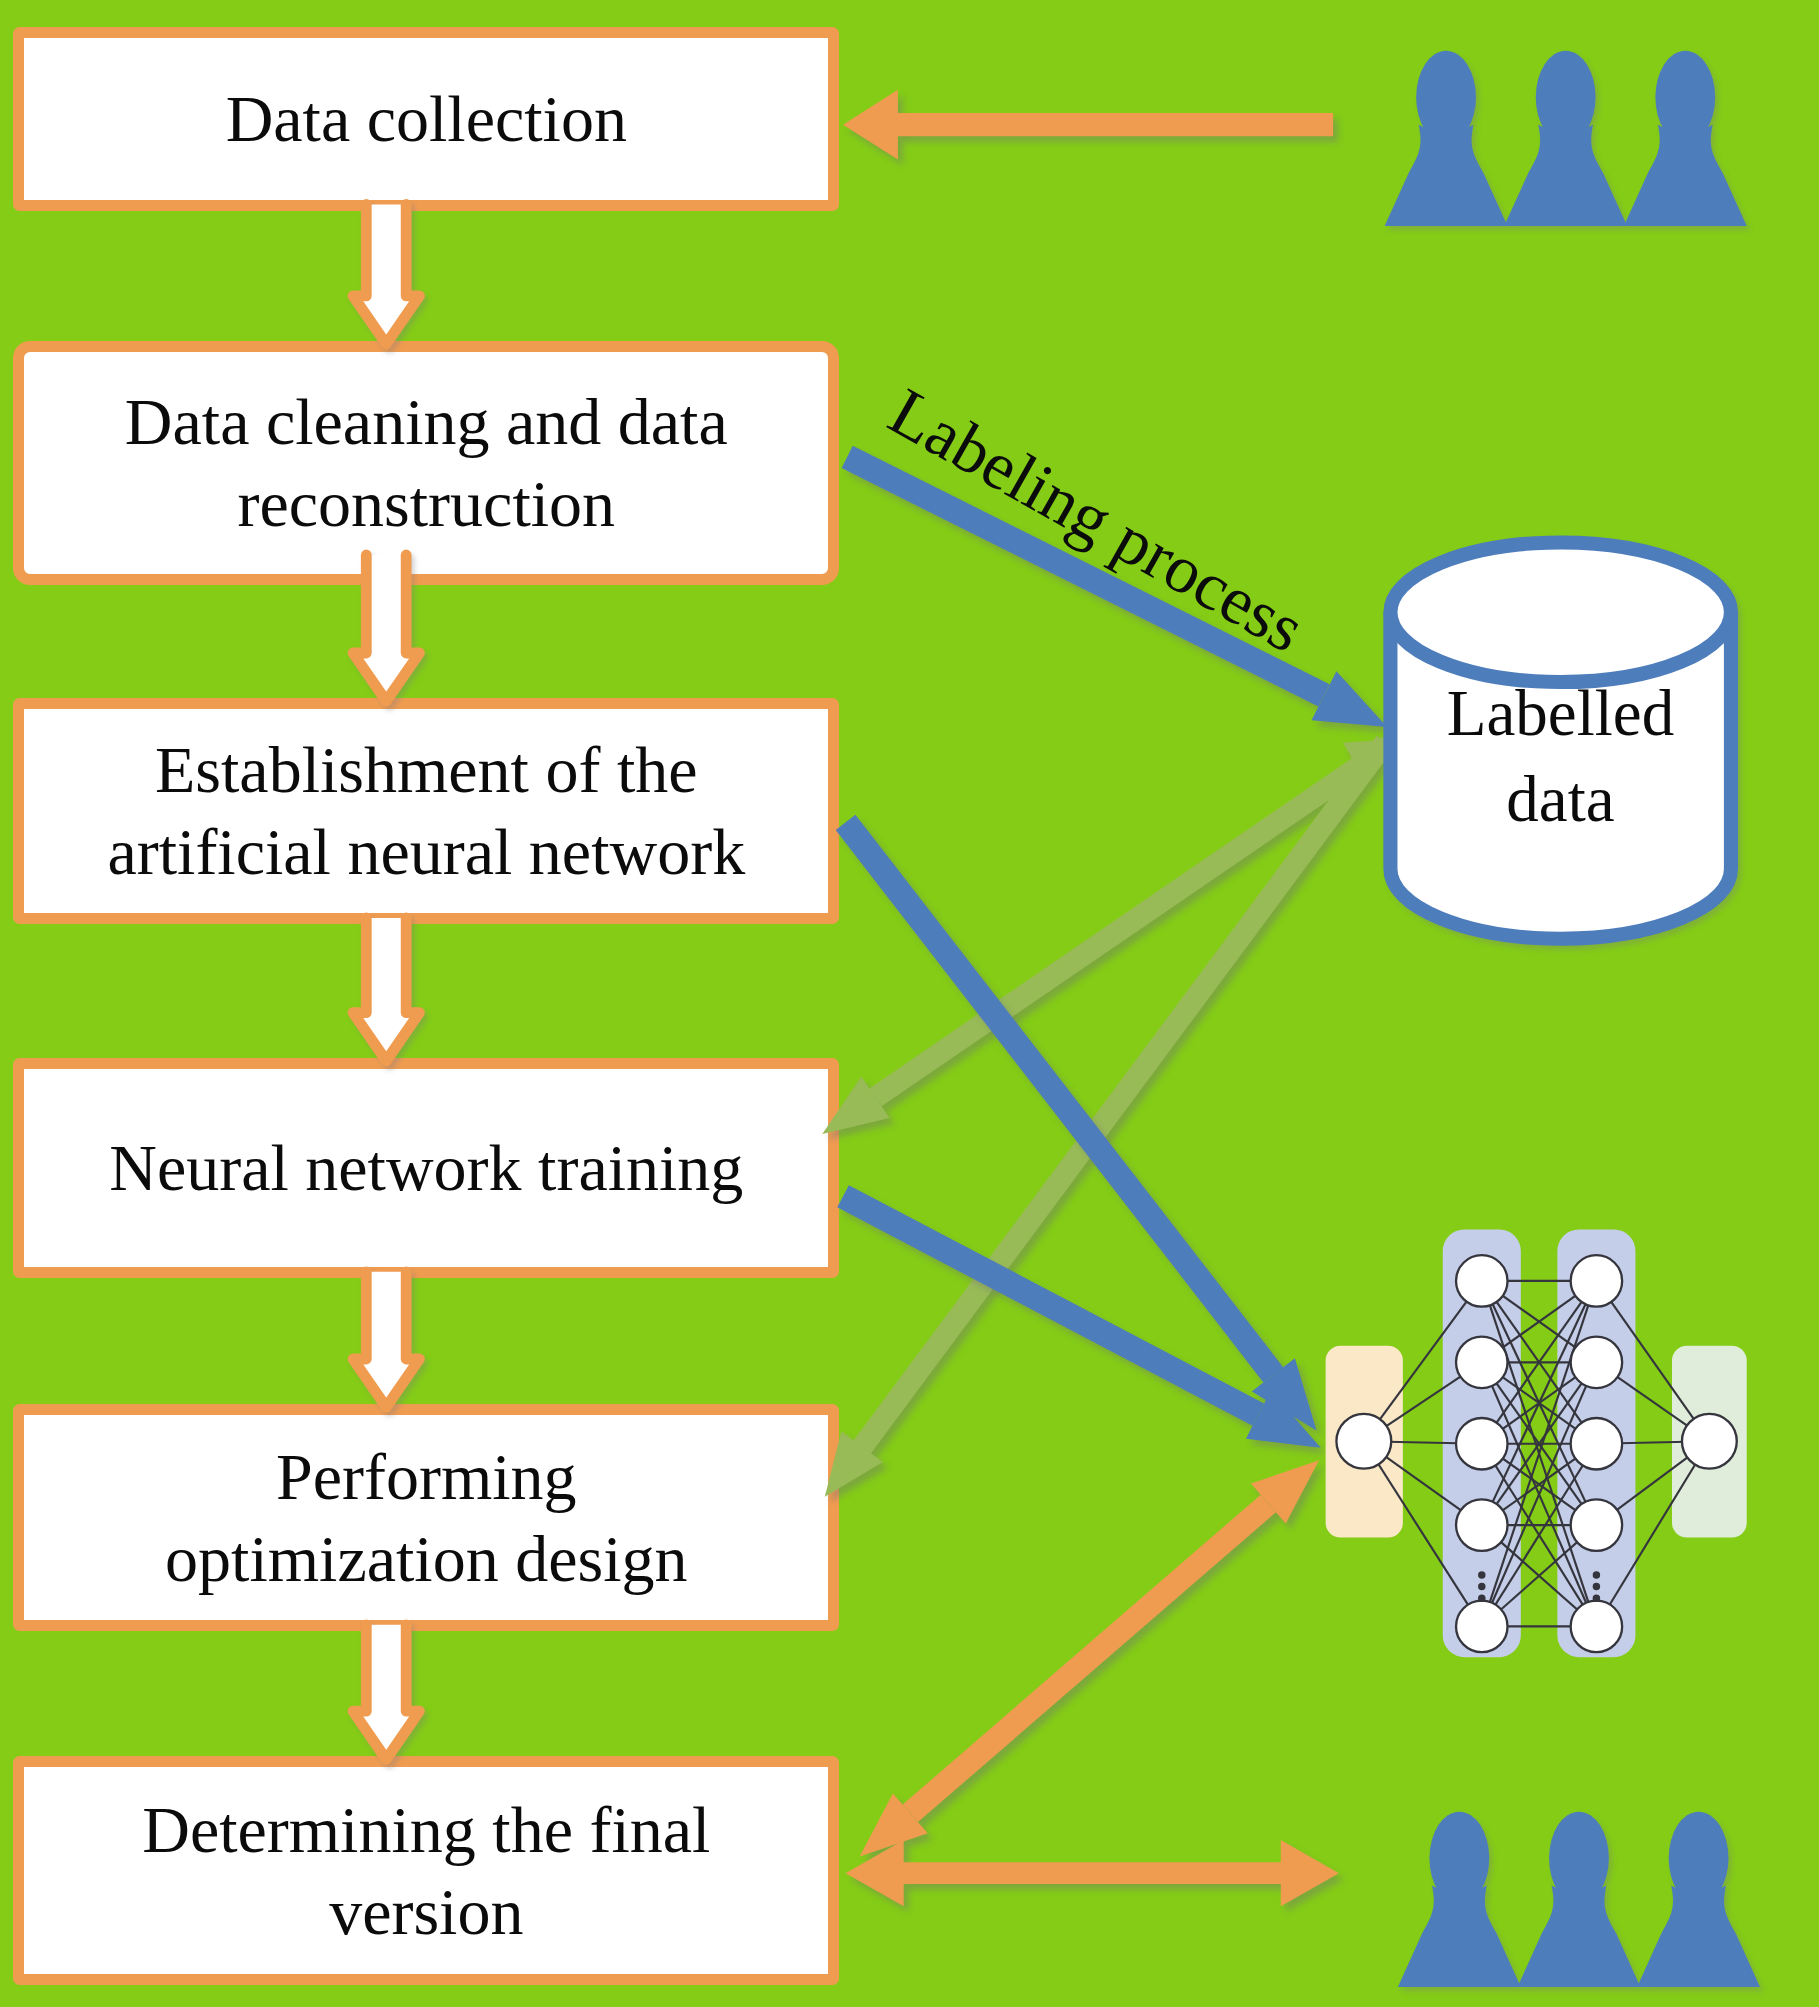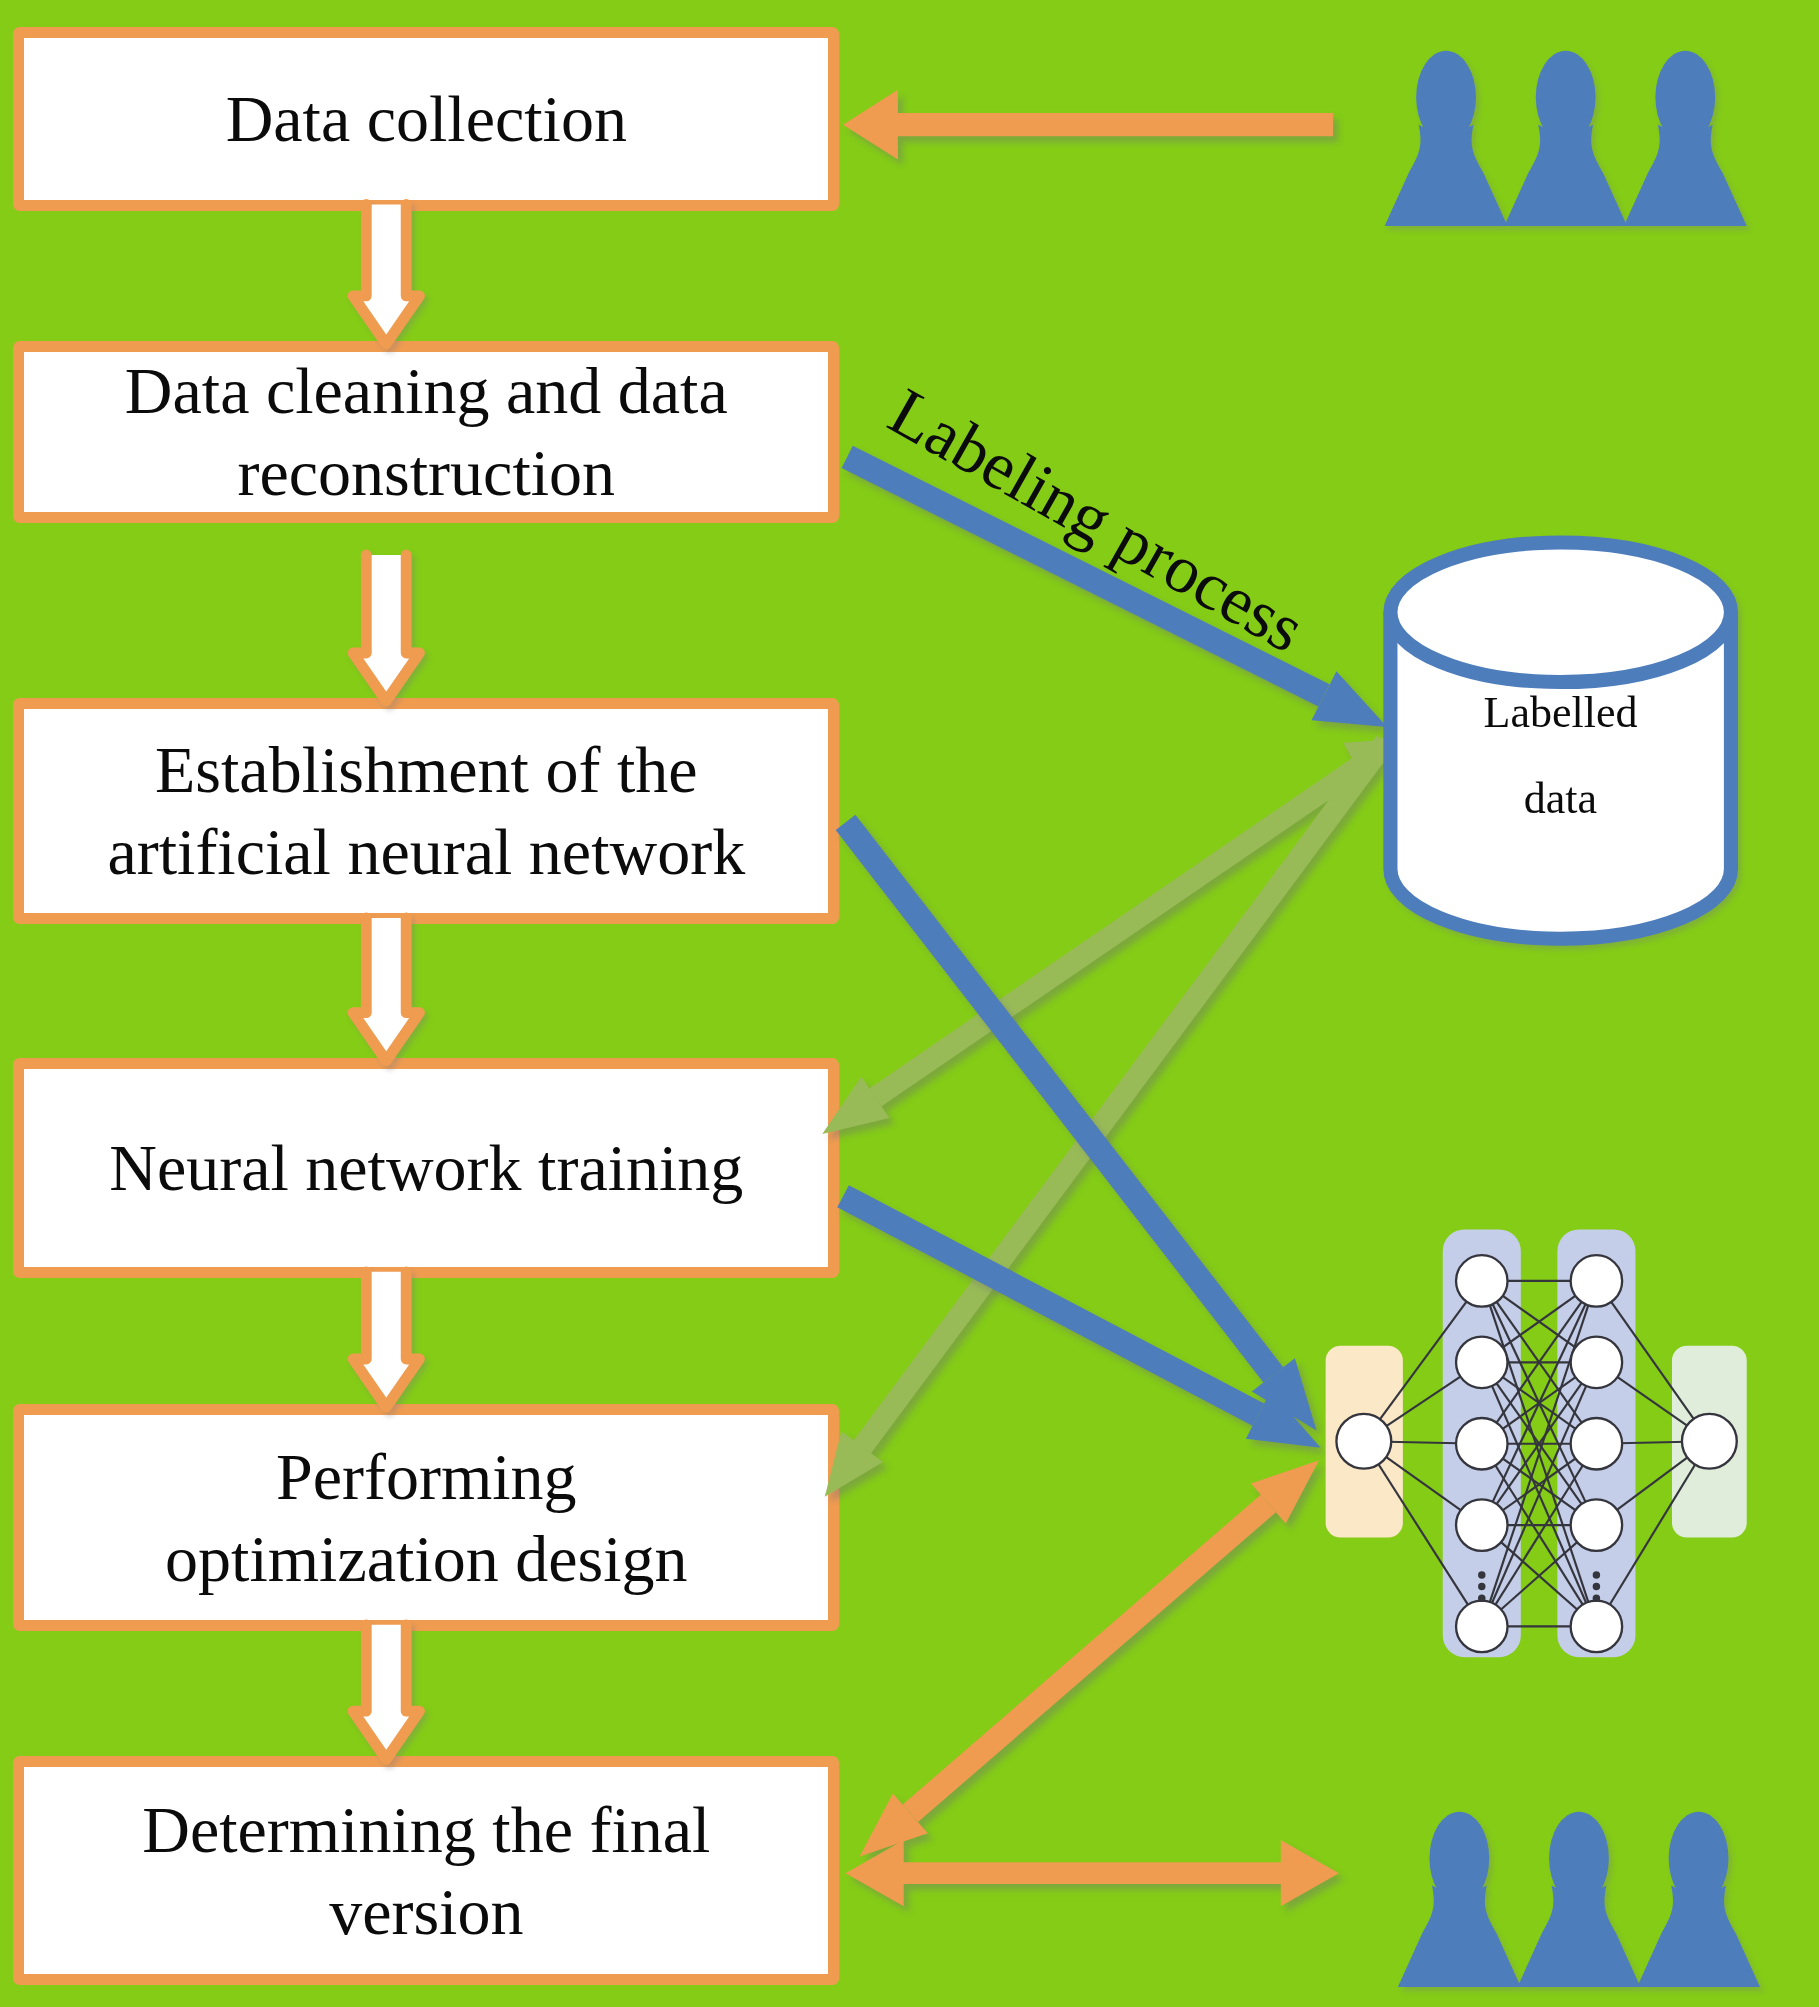--- a/index.html
+++ b/index.html
@@ -11,21 +11,21 @@
   .flow-box{
     position:absolute;left:13.3px;width:826px;box-sizing:border-box;
     border:11.6px solid var(--c-orange);border-radius:6.6px;background:var(--c-box_fill,#fff);
     display:flex;align-items:center;justify-content:center;z-index:1;
   }
   .flow-box .lbl{
     white-space:pre-line;text-align:center;font-size:66px;line-height:82px;
     letter-spacing:0px;
   }
   #box-1{top:27.4px;height:184px;}
-  #box-2{top:341px;height:182px;}
+  #box-2{top:341px;height:244px;border-radius:17px;}
   #box-3{top:698px;height:226px;}
   #box-4{top:1058px;height:220px;}
   #box-5{top:1404px;height:227px;}
   #box-6{top:1756px;height:229px;}
   
   svg.layer{position:absolute;left:0;top:0;width:1819px;height:2007px;z-index:2;}
   .fill-orange{fill:var(--c-orange);}
   .stroke-orange{stroke:var(--c-orange);}
   .fill-blue{fill:var(--c-blue);}
   .stroke-blue{stroke:var(--c-blue);}
@@ -39,21 +39,21 @@
   .sh{filter:drop-shadow(6px 7px 4px rgba(110,110,120,0.38));}
   .sh2{filter:drop-shadow(4px 5px 3px rgba(120,120,130,0.30));}
   
   .float-label{position:absolute;z-index:3;}
   #labeling-process{
     left:915px;top:372px;font-size:68px;white-space:nowrap;
     transform:rotate(29.5deg);transform-origin:left top;
   }
   #labelled-data{
     left:1392px;top:670px;width:337px;text-align:center;
-    font-size:44px;line-height:86px;white-space:pre-line;
+    font-size:65px;line-height:86px;white-space:pre-line;
   }
 </style>
 </head>
 <body>
 
 <div class="canvas">
 
   <div class="flow-box" id="box-1">
     <span class="lbl">Data collection</span>
   </div>

